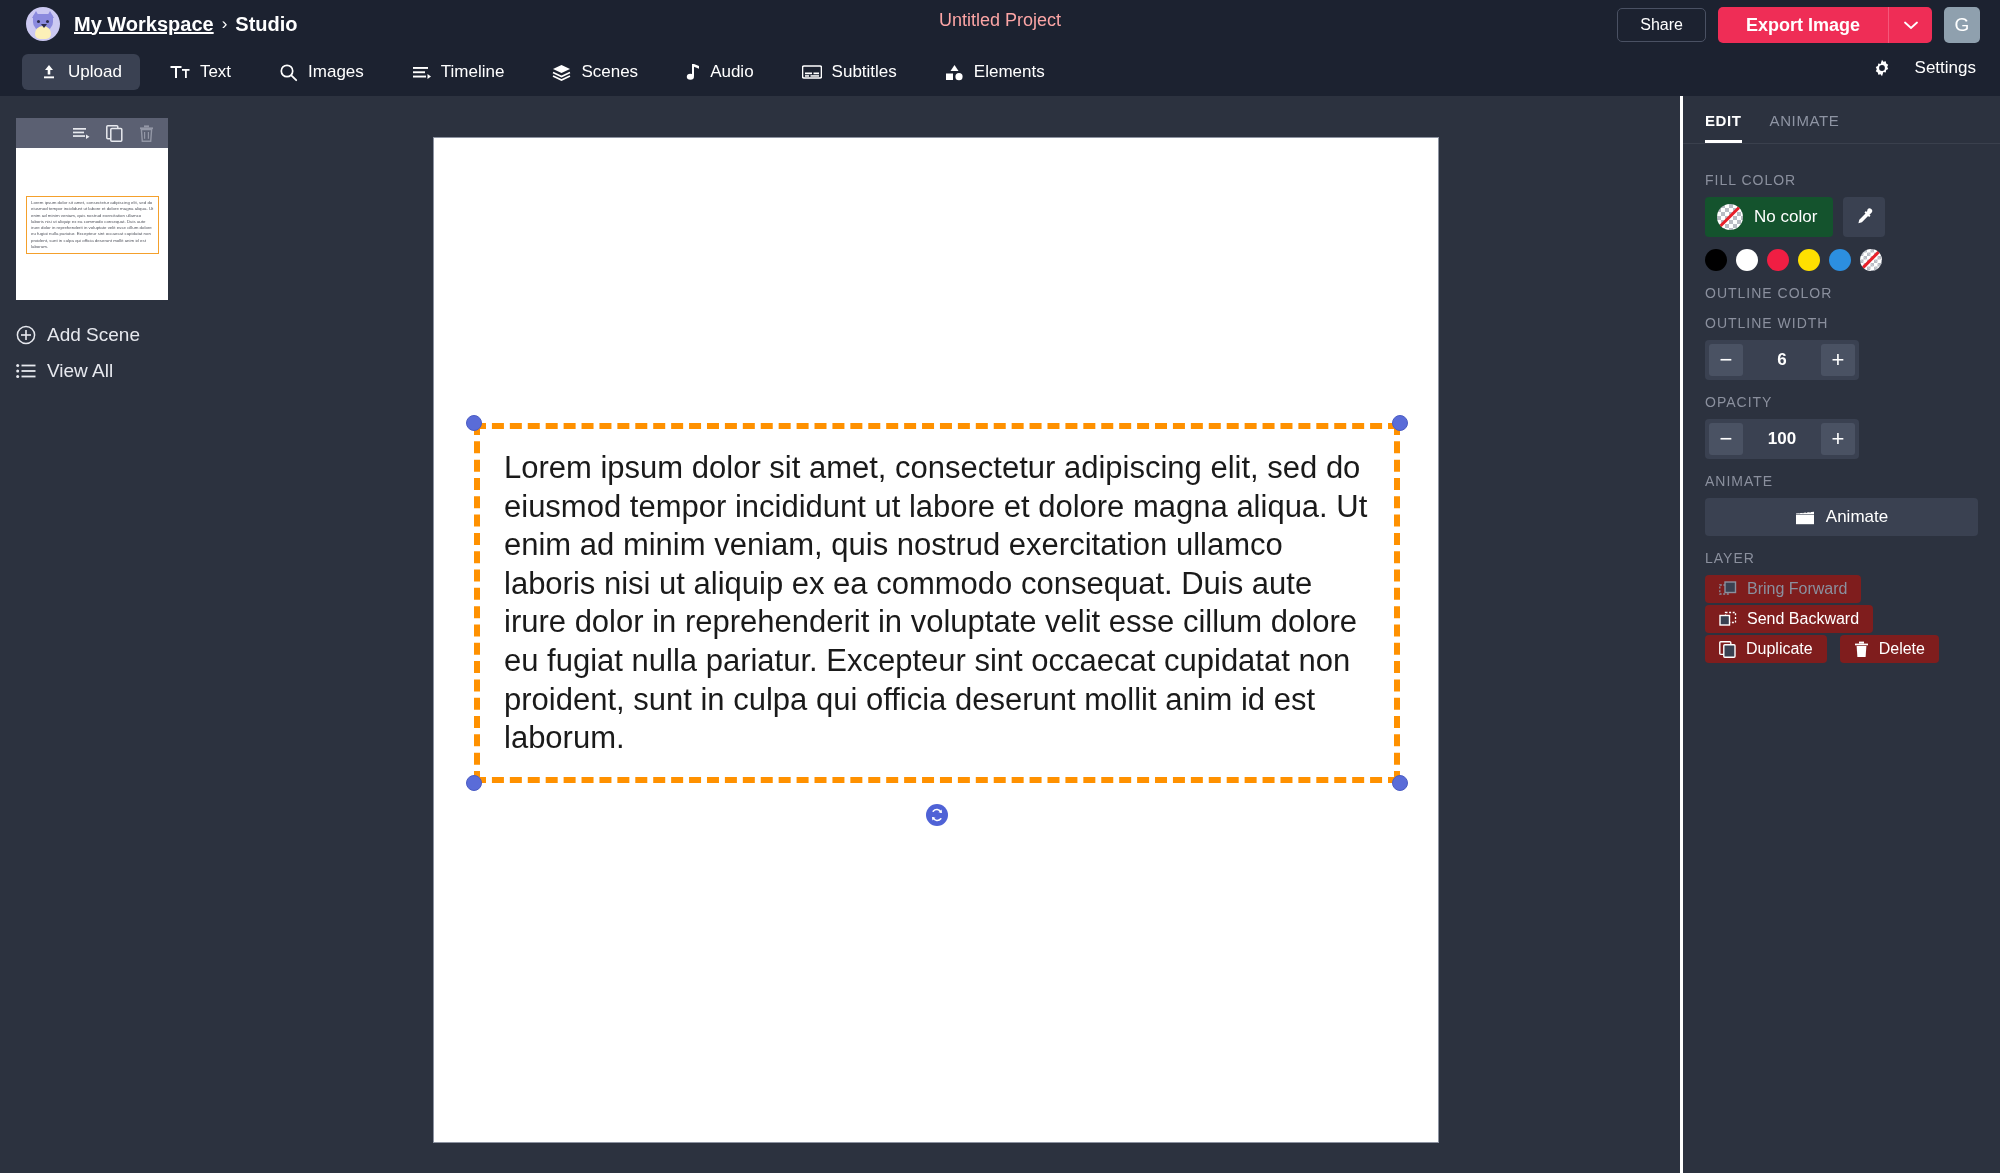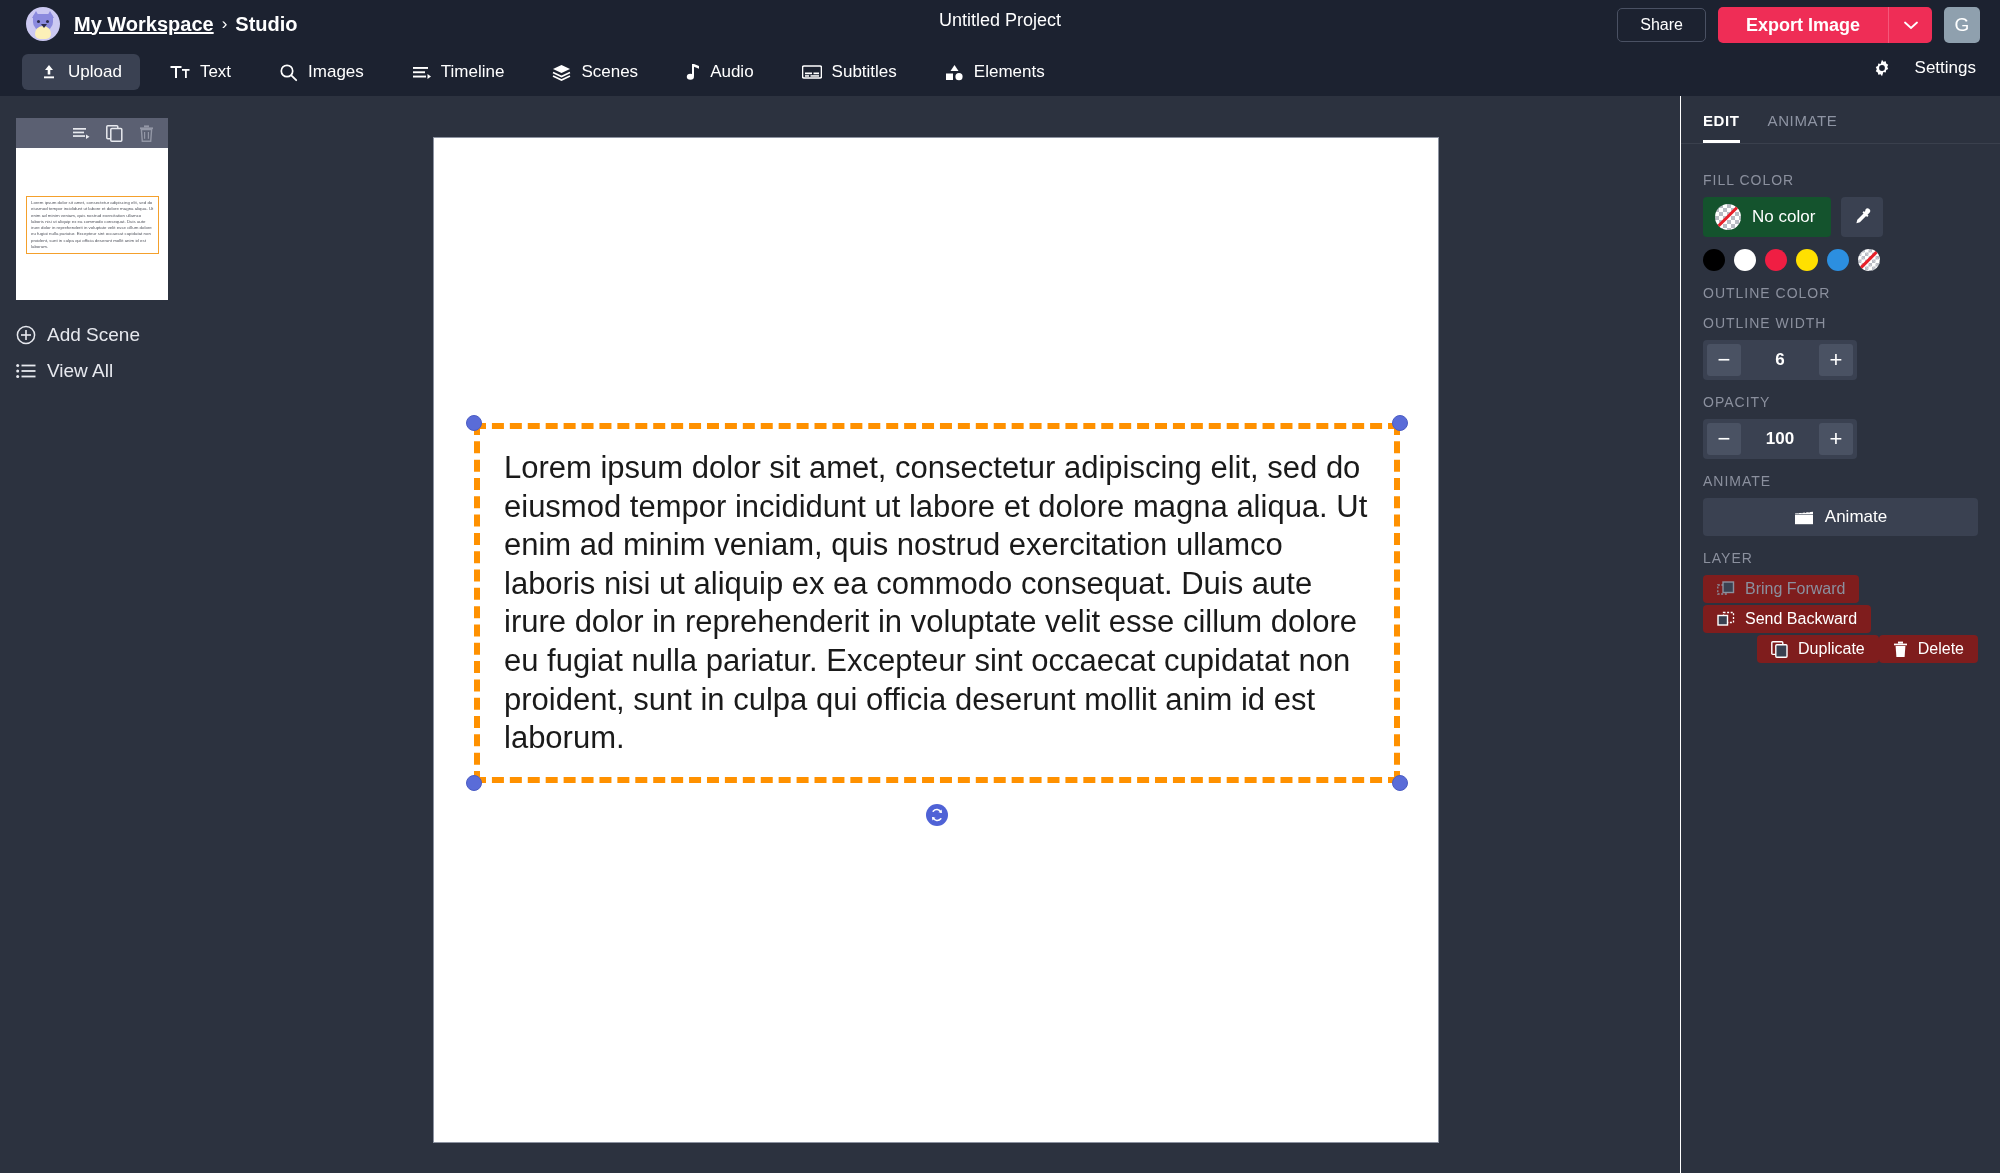--- a/index.html
+++ b/index.html
@@ -49,21 +49,21 @@
   .breadcrumb {
     margin-left: 14px; display:flex; align-items:center; gap:8px;
     font-size: 20px; font-weight: 700; color:#ffffff;
   }
   .breadcrumb .ws { text-decoration: underline; cursor:pointer; }
   .breadcrumb .sep { color:#ffffff; font-weight:400; font-size:17px; }
   .breadcrumb .cur { color:#ffffff; }
 
   .proj-title {
     position:absolute; left:0; right:0; top:10px; text-align:center;
-    font-size:18px; color:#ffffff; pointer-events:none;
+    font-size:18px; color:#fca5a5; pointer-events:none;
   }
 
   .top-right {
     position:absolute; right: 20px; top: 7px;
     display:flex; align-items:center; gap:12px;
   }
   .btn-share {
     height: 34px; padding: 0 22px;
     border:1px solid #4a5163; border-radius:5px;
     background: transparent; color:#fff; font-size:16px;
@@ -159,21 +159,21 @@
   .rotate-handle {
     position:absolute; left:50%; margin-left:-11px; bottom:-43px;
     width:22px;height:22px;border-radius:50%;
     background:#4f62d6; display:flex;align-items:center;justify-content:center;
     cursor:pointer;
   }
 
   
   .right-panel {
     position:absolute; right:0; top:96px; width:320px; bottom:0;
-    background:#2c323f; border-left:1px solid #ffffff;
+    background:#2c323f; border-left:3px solid #ffffff;
   }
   .rp-tabs { display:flex; gap:28px; padding: 16px 22px 0 22px; }
   .rp-tab {
     font-size:15px; letter-spacing:0.6px; color:#8e94a3;
     padding-bottom:11px; cursor:pointer; font-weight:400;
   }
   .rp-tab.active { color:#ffffff; font-weight:700; border-bottom:3px solid #ffffff; }
   .rp-divider { height:1px; background:#3a404d; }
   .rp-body { padding: 16px 22px 0 22px; }
   .rp-label {
@@ -232,21 +232,21 @@
     display:flex;align-items:center;justify-content:center;gap:11px;
     color:#fff;font-size:17px;cursor:pointer;
   }
   .layer-btn {
     height:28px; background:#7f1d1d; border-radius:4px;
     display:flex;align-items:center;gap:10px; padding: 0 14px;
     color:#fff;font-size:16px;cursor:pointer; margin-bottom:2px;
     width: max-content;
   }
   .layer-btn.disabled { color:#8b909e; }
-  .layer-row { display:flex; gap:0;justify-content:flex-end; }
+  .layer-row { display:flex; gap:13px; }
   .icon { display:flex;align-items:center;justify-content:center; flex:none; }
 </style>
 </head>
 <body>
 
 <div id="app">
 
   <div class="topbar">
     <div class="avatar">
       <div class="ear-l"></div>

